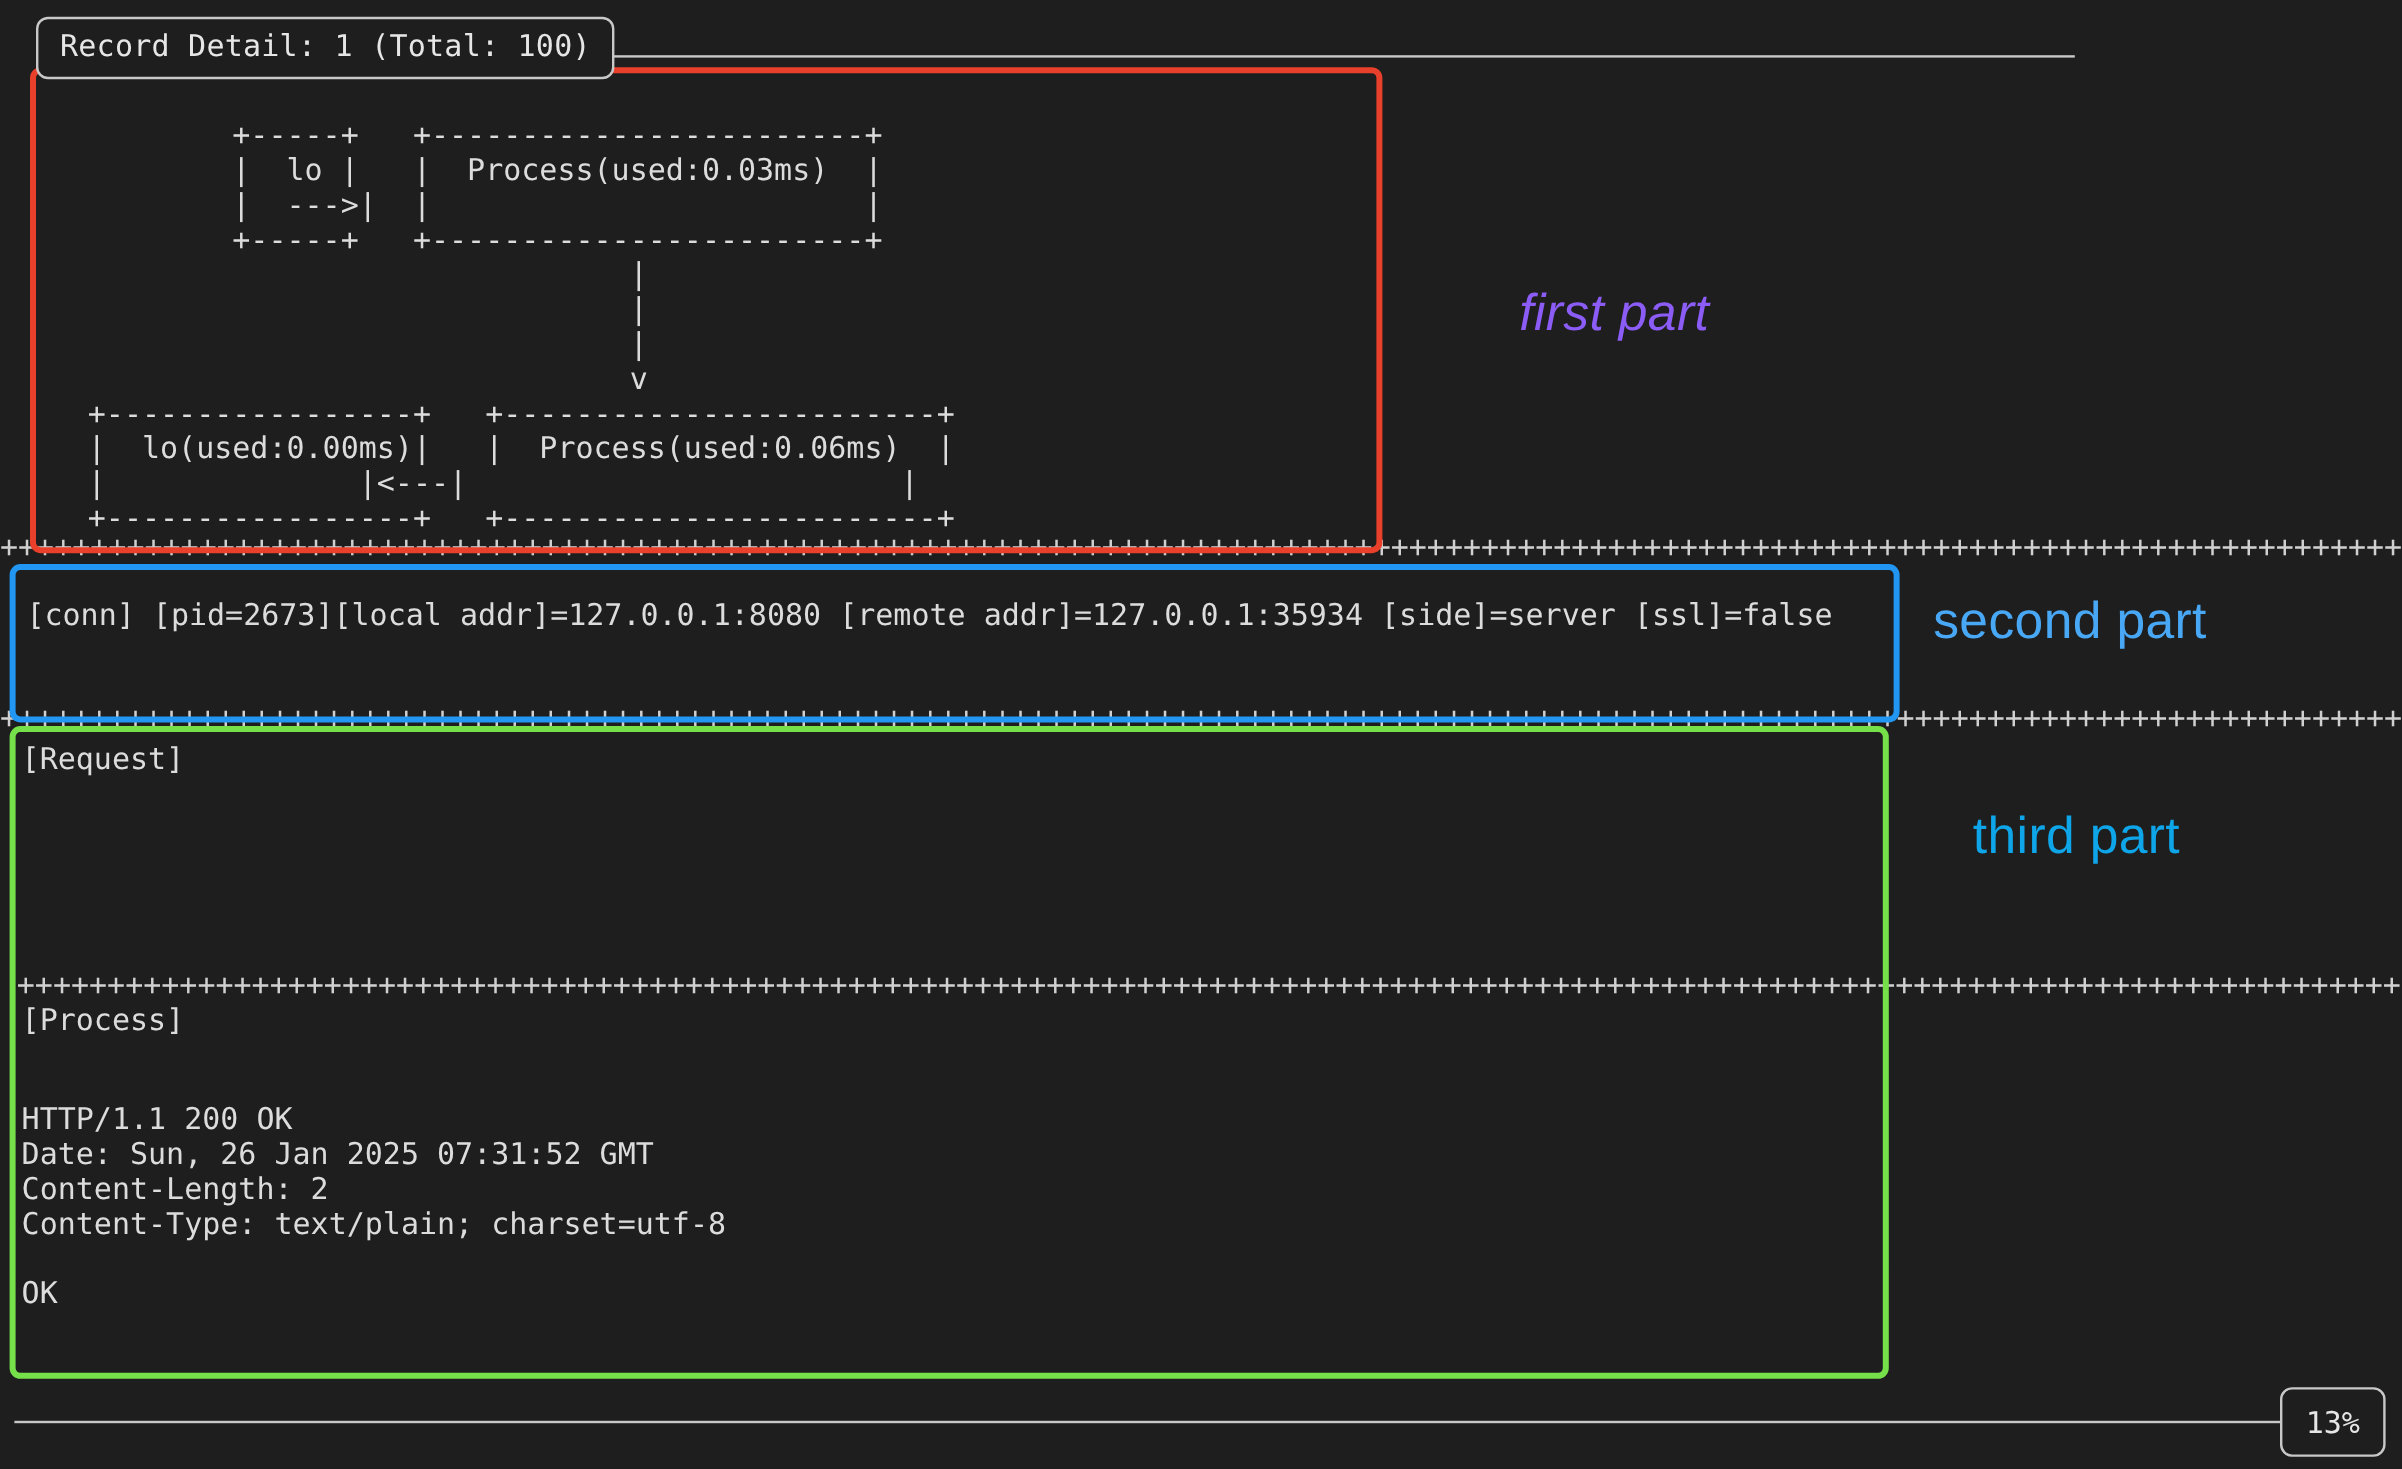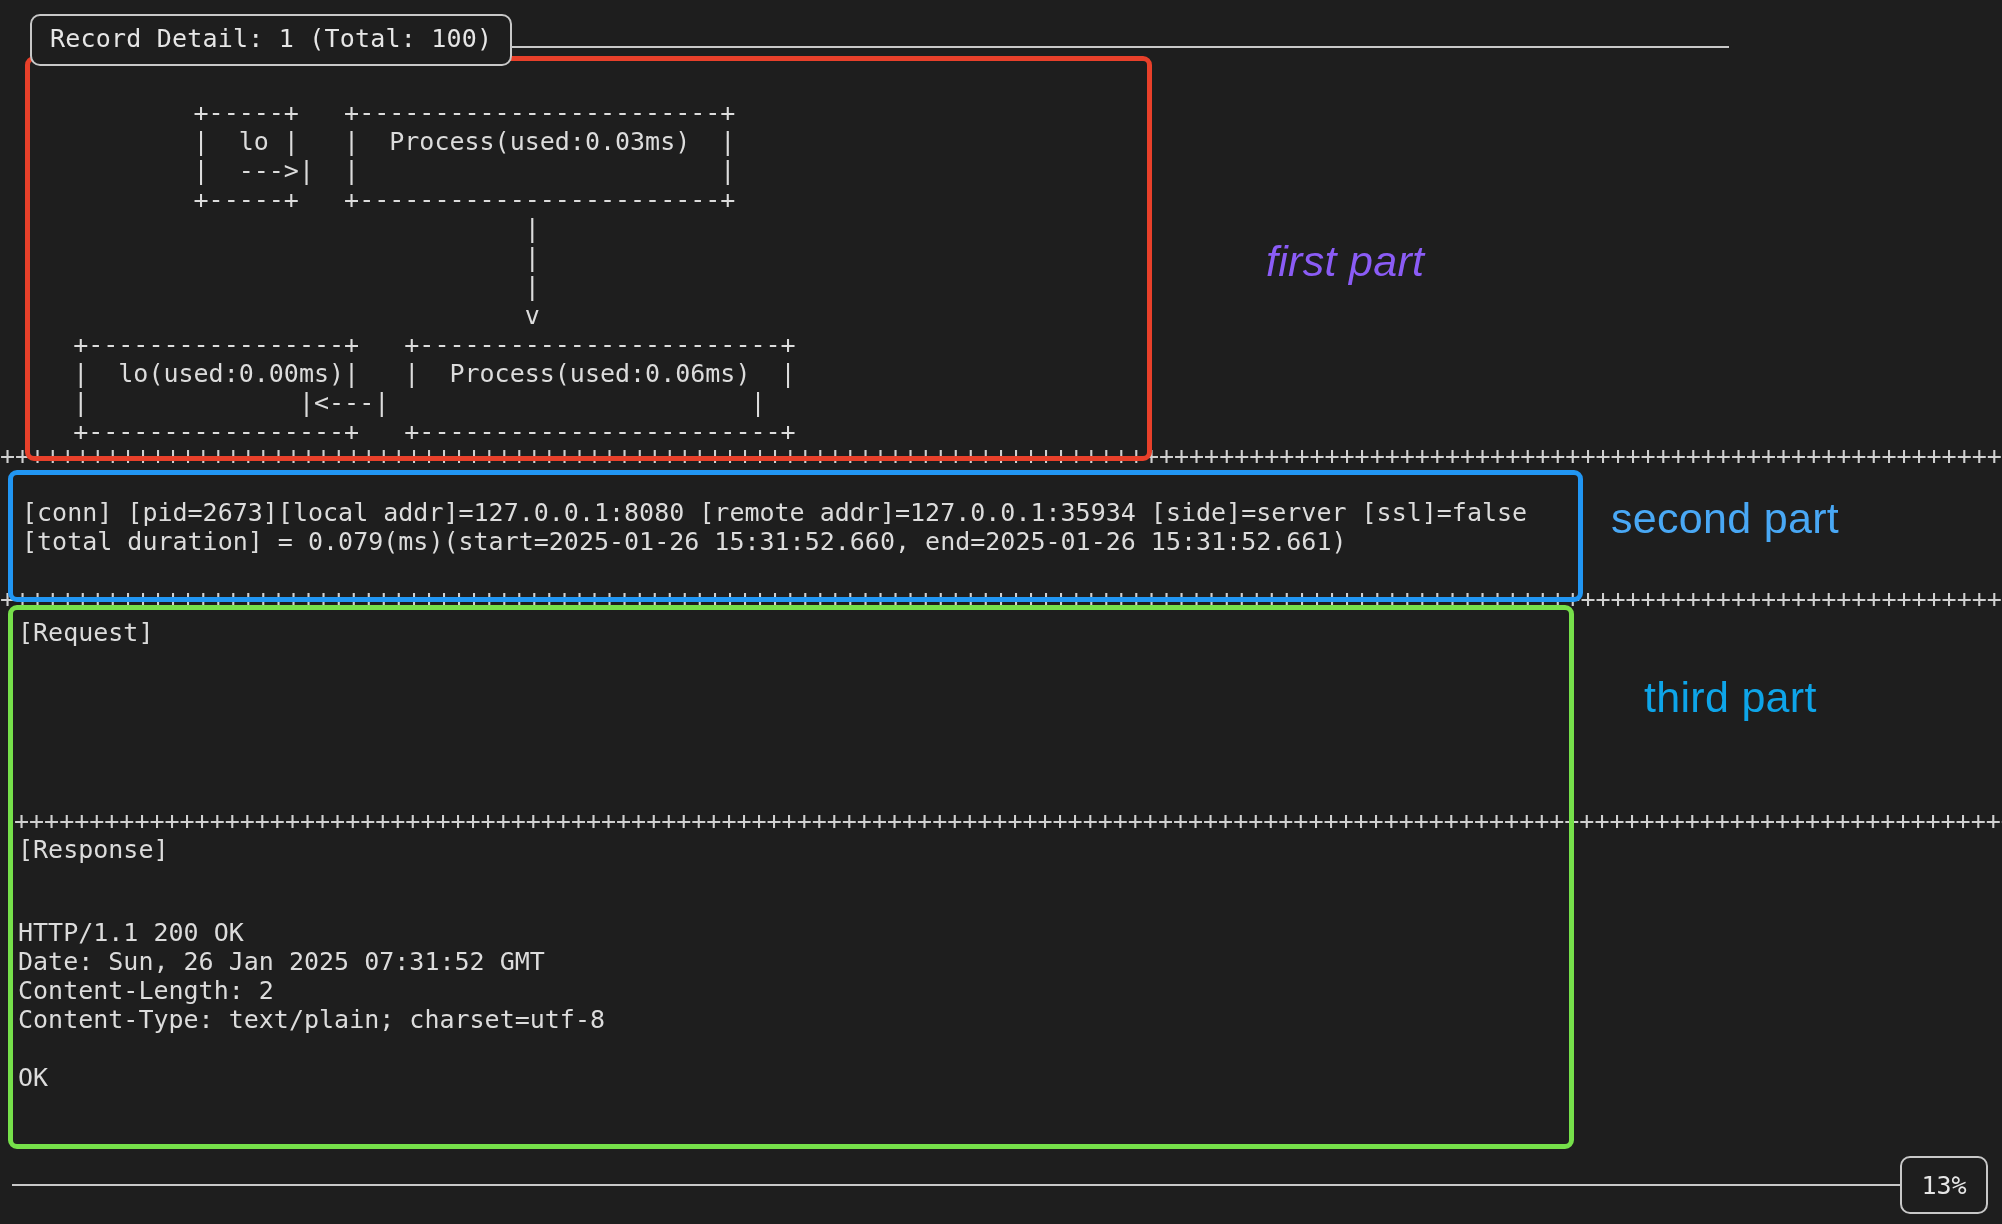--- a/index.html
+++ b/index.html
@@ -189,36 +189,35 @@
    |              |&lt;---|                        |
    +-----------------+   +------------------------+</pre>
   </div>
   <div class="hl-box" id="box-first"></div>
   <div class="part-label" id="label-first">first part</div>
 
   <div class="plus-sep" id="sep-1">++++++++++++++++++++++++++++++++++++++++++++++++++++++++++++++++++++++++++++++++++++++++++++++++++++++++++++++++++++++++++++++++++++++++++++++++++++++++++++++++++++++++++++++++++++++++++++++++++++++++++++++++++++++++++++++++++++++++++++++++++++++++++++++++++++++++++++++</div>
 
   <div id="conn-block">
     <div class="mono">[conn] [pid=2673][local addr]=127.0.0.1:8080 [remote addr]=127.0.0.1:35934 [side]=server [ssl]=false</div>
-    <div class="mono">[total duration] = 0.079(ms)(start=2025-01-26 15:31:52.660, end=2025-01-26 15:31:52.661)</div>
   </div>
   <div class="hl-box" id="box-second"></div>
   <div class="part-label" id="label-second">second part</div>
 
   <div class="plus-sep" id="sep-2">++++++++++++++++++++++++++++++++++++++++++++++++++++++++++++++++++++++++++++++++++++++++++++++++++++++++++++++++++++++++++++++++++++++++++++++++++++++++++++++++++++++++++++++++++++++++++++++++++++++++++++++++++++++++++++++++++++++++++++++++++++++++++++++++++++++++++++++</div>
 
   <div id="request-block">
     <div class="mono">[Request]</div>
     <div class="mono">&nbsp;</div>
   </div>
 
   <div class="plus-sep" id="sep-3">++++++++++++++++++++++++++++++++++++++++++++++++++++++++++++++++++++++++++++++++++++++++++++++++++++++++++++++++++++++++++++++++++++++++++++++++++++++++++++++++++++++++++++++++++++++++++++++++++++++++++++++++++++++++++++++++++++++++++++++++++++++++++++++++++++++++++++++</div>
 
   <div id="response-block">
-    <div class="mono">[Response]</div>
+    <div class="mono">[Process]</div>
     <div class="mono">&nbsp;</div>
     <pre class="mono">HTTP/1.1 200 OK
 Date: Sun, 26 Jan 2025 07:31:52 GMT
 Content-Length: 2
 Content-Type: text/plain; charset=utf-8
 
 OK</pre>
   </div>
 
   <div class="hl-box" id="box-third"></div>

